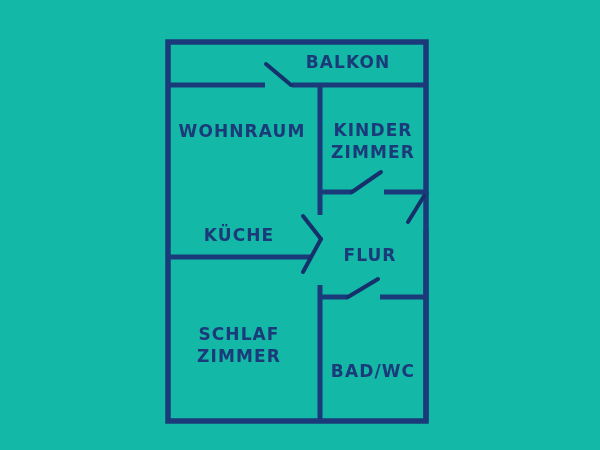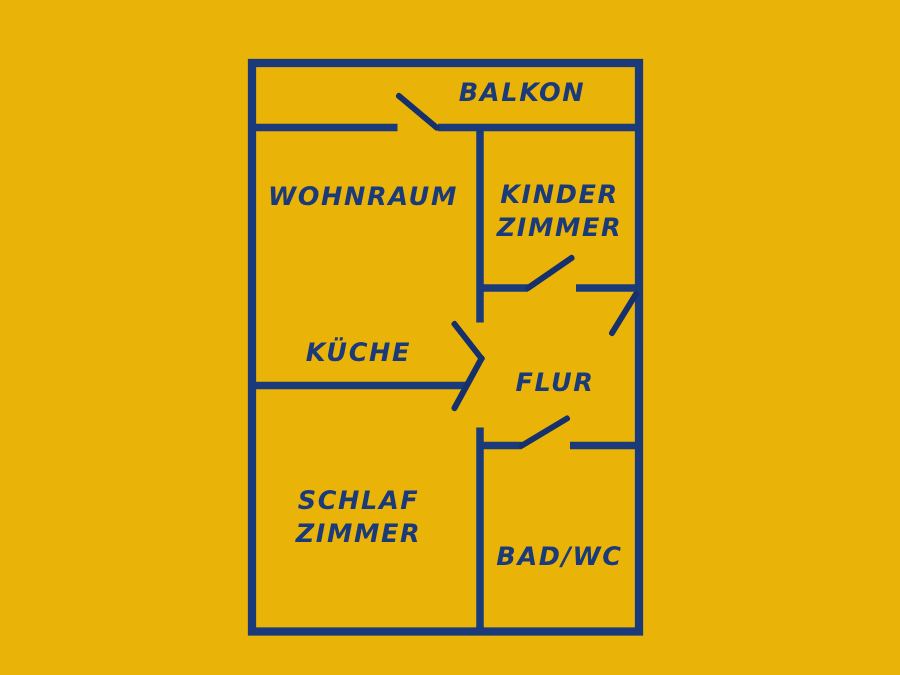--- a/index.html
+++ b/index.html
@@ -10,22 +10,21 @@
   body {
     width: 600px;
     height: 450px;
     overflow: hidden;
     font-family: "DejaVu Sans", sans-serif;
   }
   #floorplan-canvas {
     position: relative;
     width: 600px;
     height: 450px;
-    background: #eab308;
-    font-style: italic;
+    background: #14b8a6;
   }
   #floorplan-svg {
     display: block;
     width: 600px;
     height: 450px;
   }
   .wall {
     stroke: #1b3a7a;
     stroke-width: 5;
     stroke-linecap: butt;

